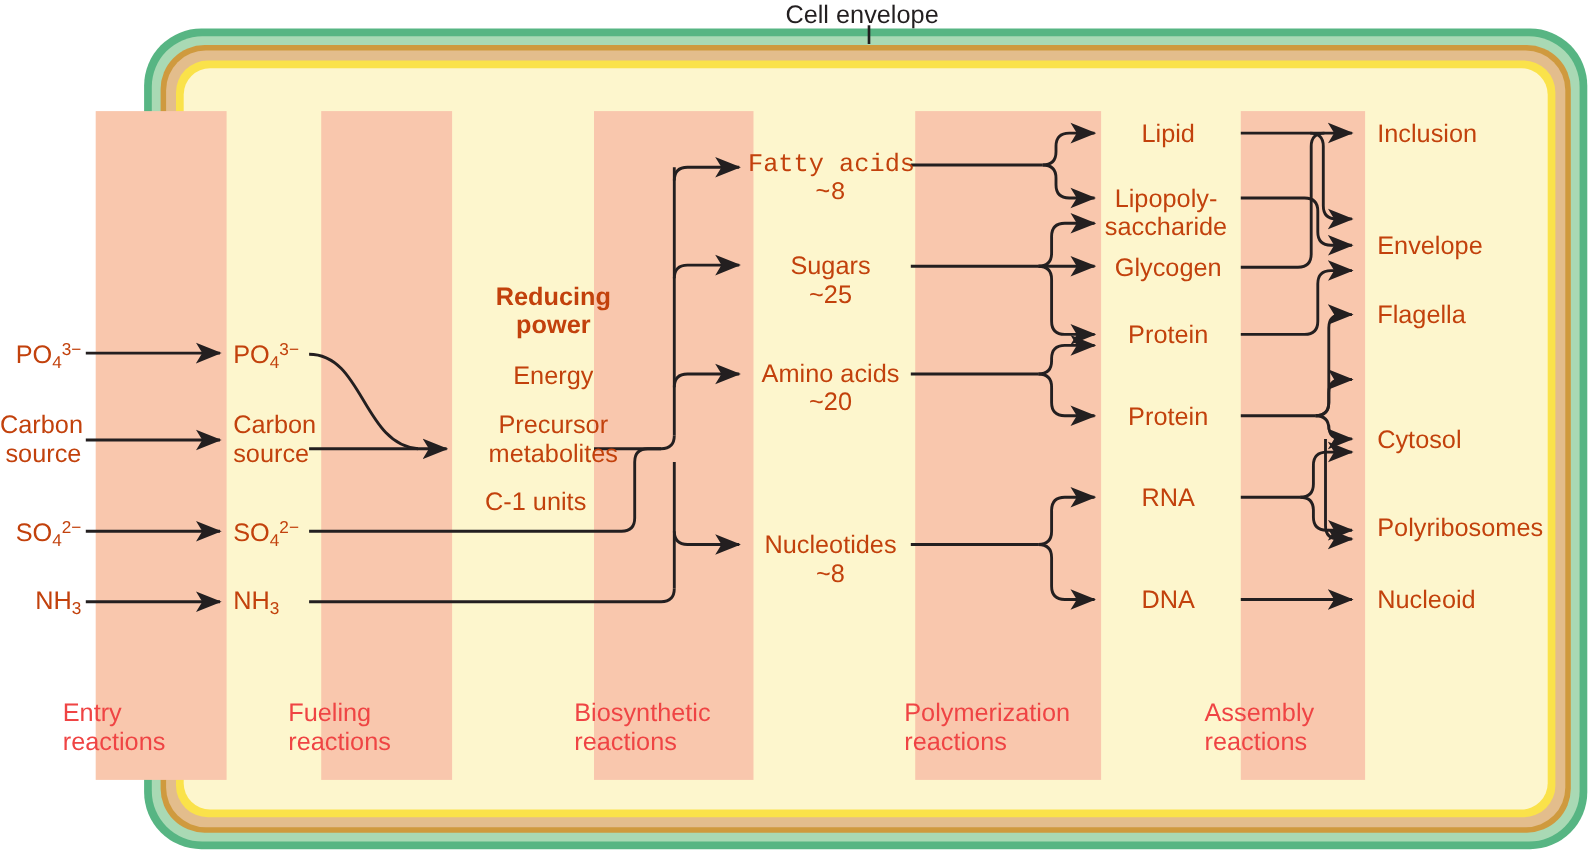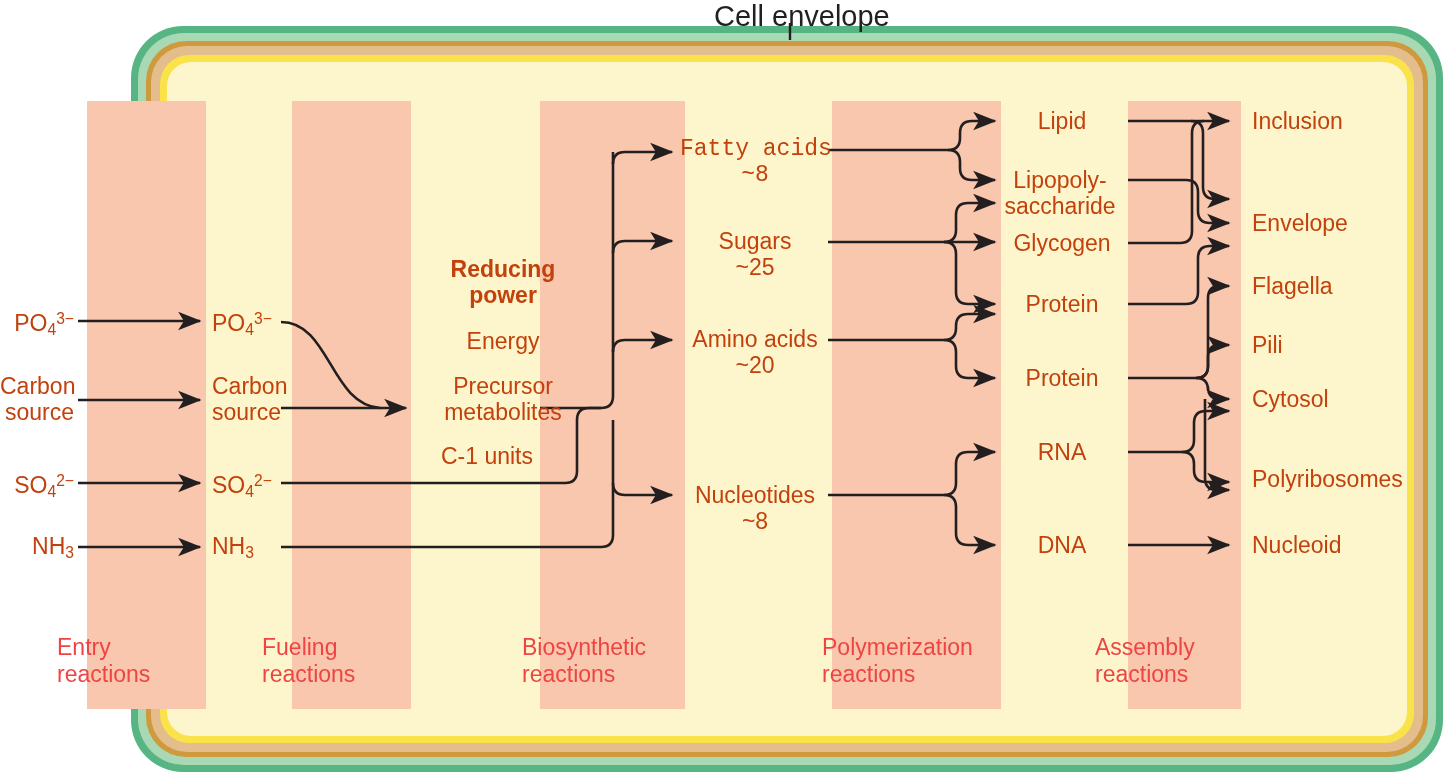--- a/index.html
+++ b/index.html
@@ -5,21 +5,21 @@
   html,body{margin:0;padding:0;background:#ffffff;}
   body{width:1451px;height:783px;position:relative;overflow:hidden;
        font-family:"Liberation Sans","DejaVu Sans",sans-serif;color:#231f20;}
   #stage{position:absolute;left:0;top:0;width:1451px;height:783px;}
   svg#art{position:absolute;left:0;top:0;width:1451px;height:783px;}
   .lbl{position:absolute;font-size:23px;line-height:26px;color:#c2410c;
        white-space:pre;text-align:center;}
   .lbl.l{text-align:left;}
   .lbl.r{text-align:right;}
   .colname{position:absolute;font-size:23px;line-height:27px;text-align:left;color:#ef4444;white-space:pre;}
-  .title{position:absolute;font-size:29px;color:#231f20;white-space:pre;}
+  .title{position:absolute;font-size:23px;color:#231f20;white-space:pre;}
   sub{font-size:0.68em;vertical-align:-0.28em;}
   sup{font-size:0.68em;vertical-align:0.45em;}
 </style>
 </head>
 <body>
 
 <div id="stage">
 
 <svg id="art" viewBox="0 0 1451 783">
   <defs>
@@ -158,21 +158,20 @@
 <div class="lbl" style="left:995px;top:167px;width:130px;">Lipopoly-<br>saccharide</div>
 <div class="lbl" style="left:1001px;top:230px;width:122px;">Glycogen</div>
 <div class="lbl" style="left:1001px;top:291px;width:122px;">Protein</div>
 <div class="lbl" style="left:1001px;top:365px;width:122px;">Protein</div>
 <div class="lbl" style="left:1001px;top:439px;width:122px;">RNA</div>
 <div class="lbl" style="left:1001px;top:532px;width:122px;">DNA</div>
 
 <div class="lbl l" style="left:1252px;top:108px;width:190px;">Inclusion</div>
 <div class="lbl l" style="left:1252px;top:210px;width:190px;">Envelope</div>
 <div class="lbl l" style="left:1252px;top:273px;width:190px;">Flagella</div>
-<div class="lbl l" style="left:1252px;top:332px;width:190px;">Pili</div>
 <div class="lbl l" style="left:1252px;top:386px;width:190px;">Cytosol</div>
 <div class="lbl l" style="left:1252px;top:466px;width:195px;">Polyribosomes</div>
 <div class="lbl l" style="left:1252px;top:532px;width:190px;">Nucleoid</div>
 
 <div class="colname" style="left:57px;top:634px;width:180px;">Entry<br>reactions</div>
 <div class="colname" style="left:262px;top:634px;width:180px;">Fueling<br>reactions</div>
 <div class="colname" style="left:522px;top:634px;width:182px;">Biosynthetic<br>reactions</div>
 <div class="colname" style="left:822px;top:634px;width:190px;">Polymerization<br>reactions</div>
 <div class="colname" style="left:1095px;top:634px;width:180px;">Assembly<br>reactions</div>
 

